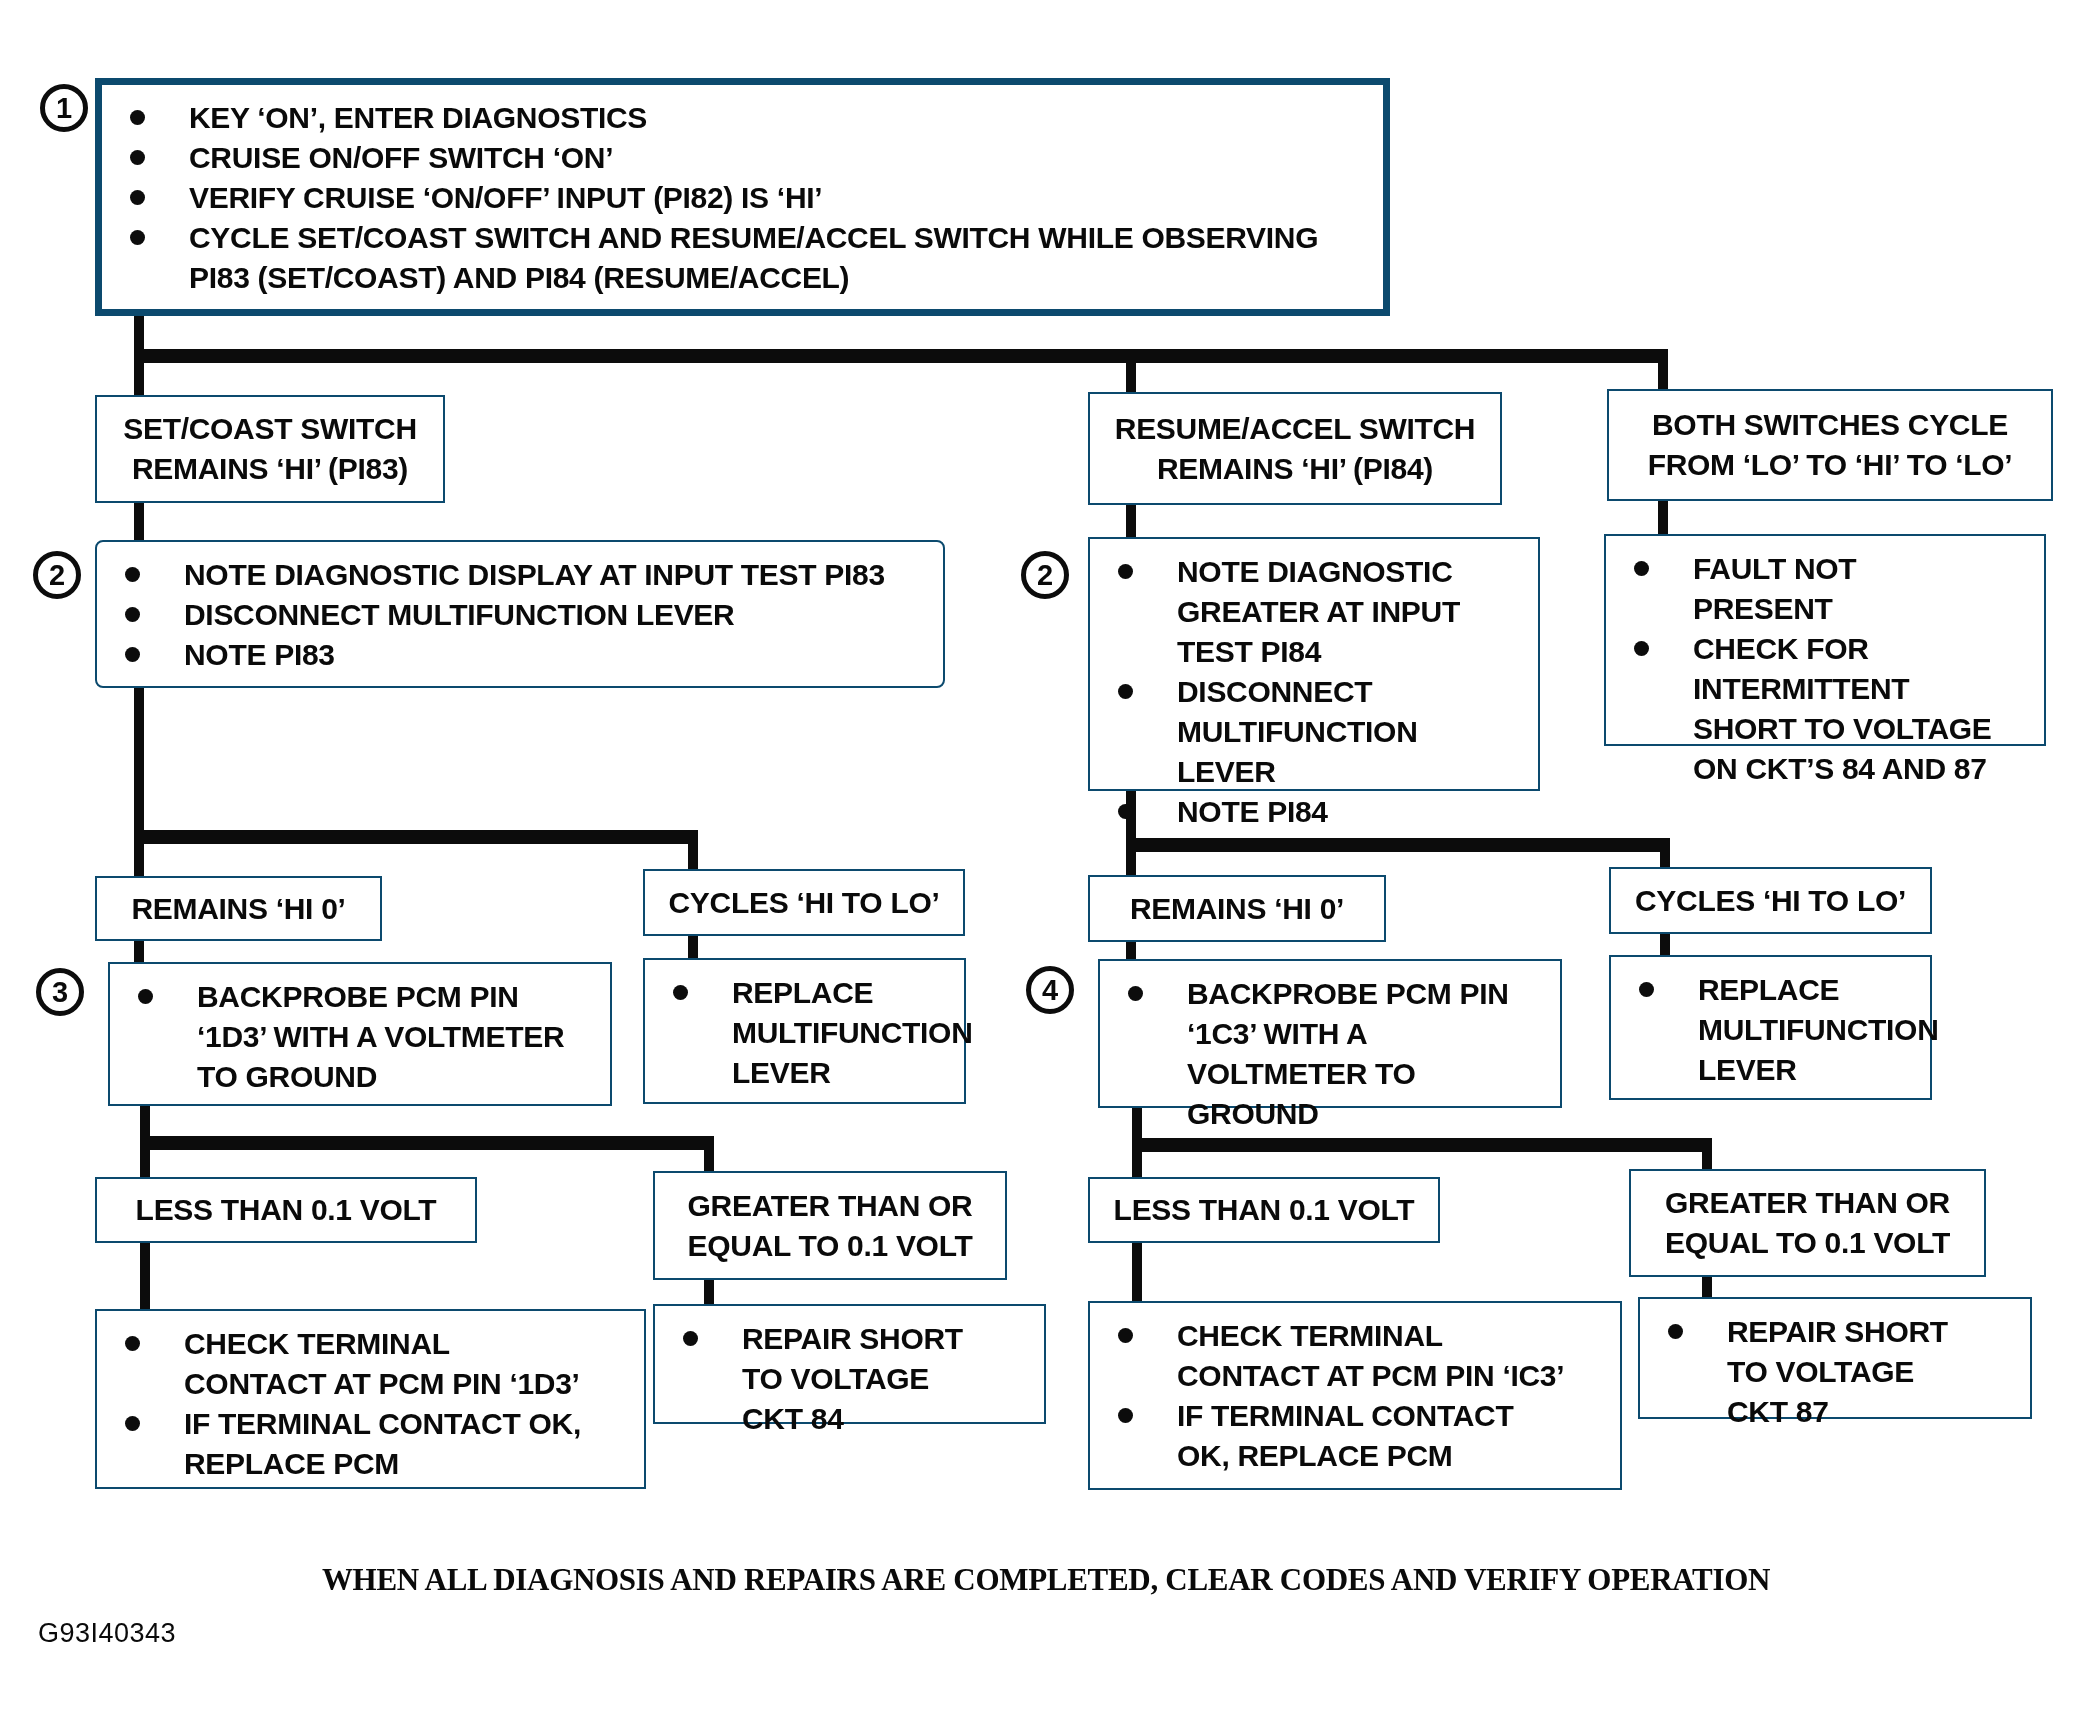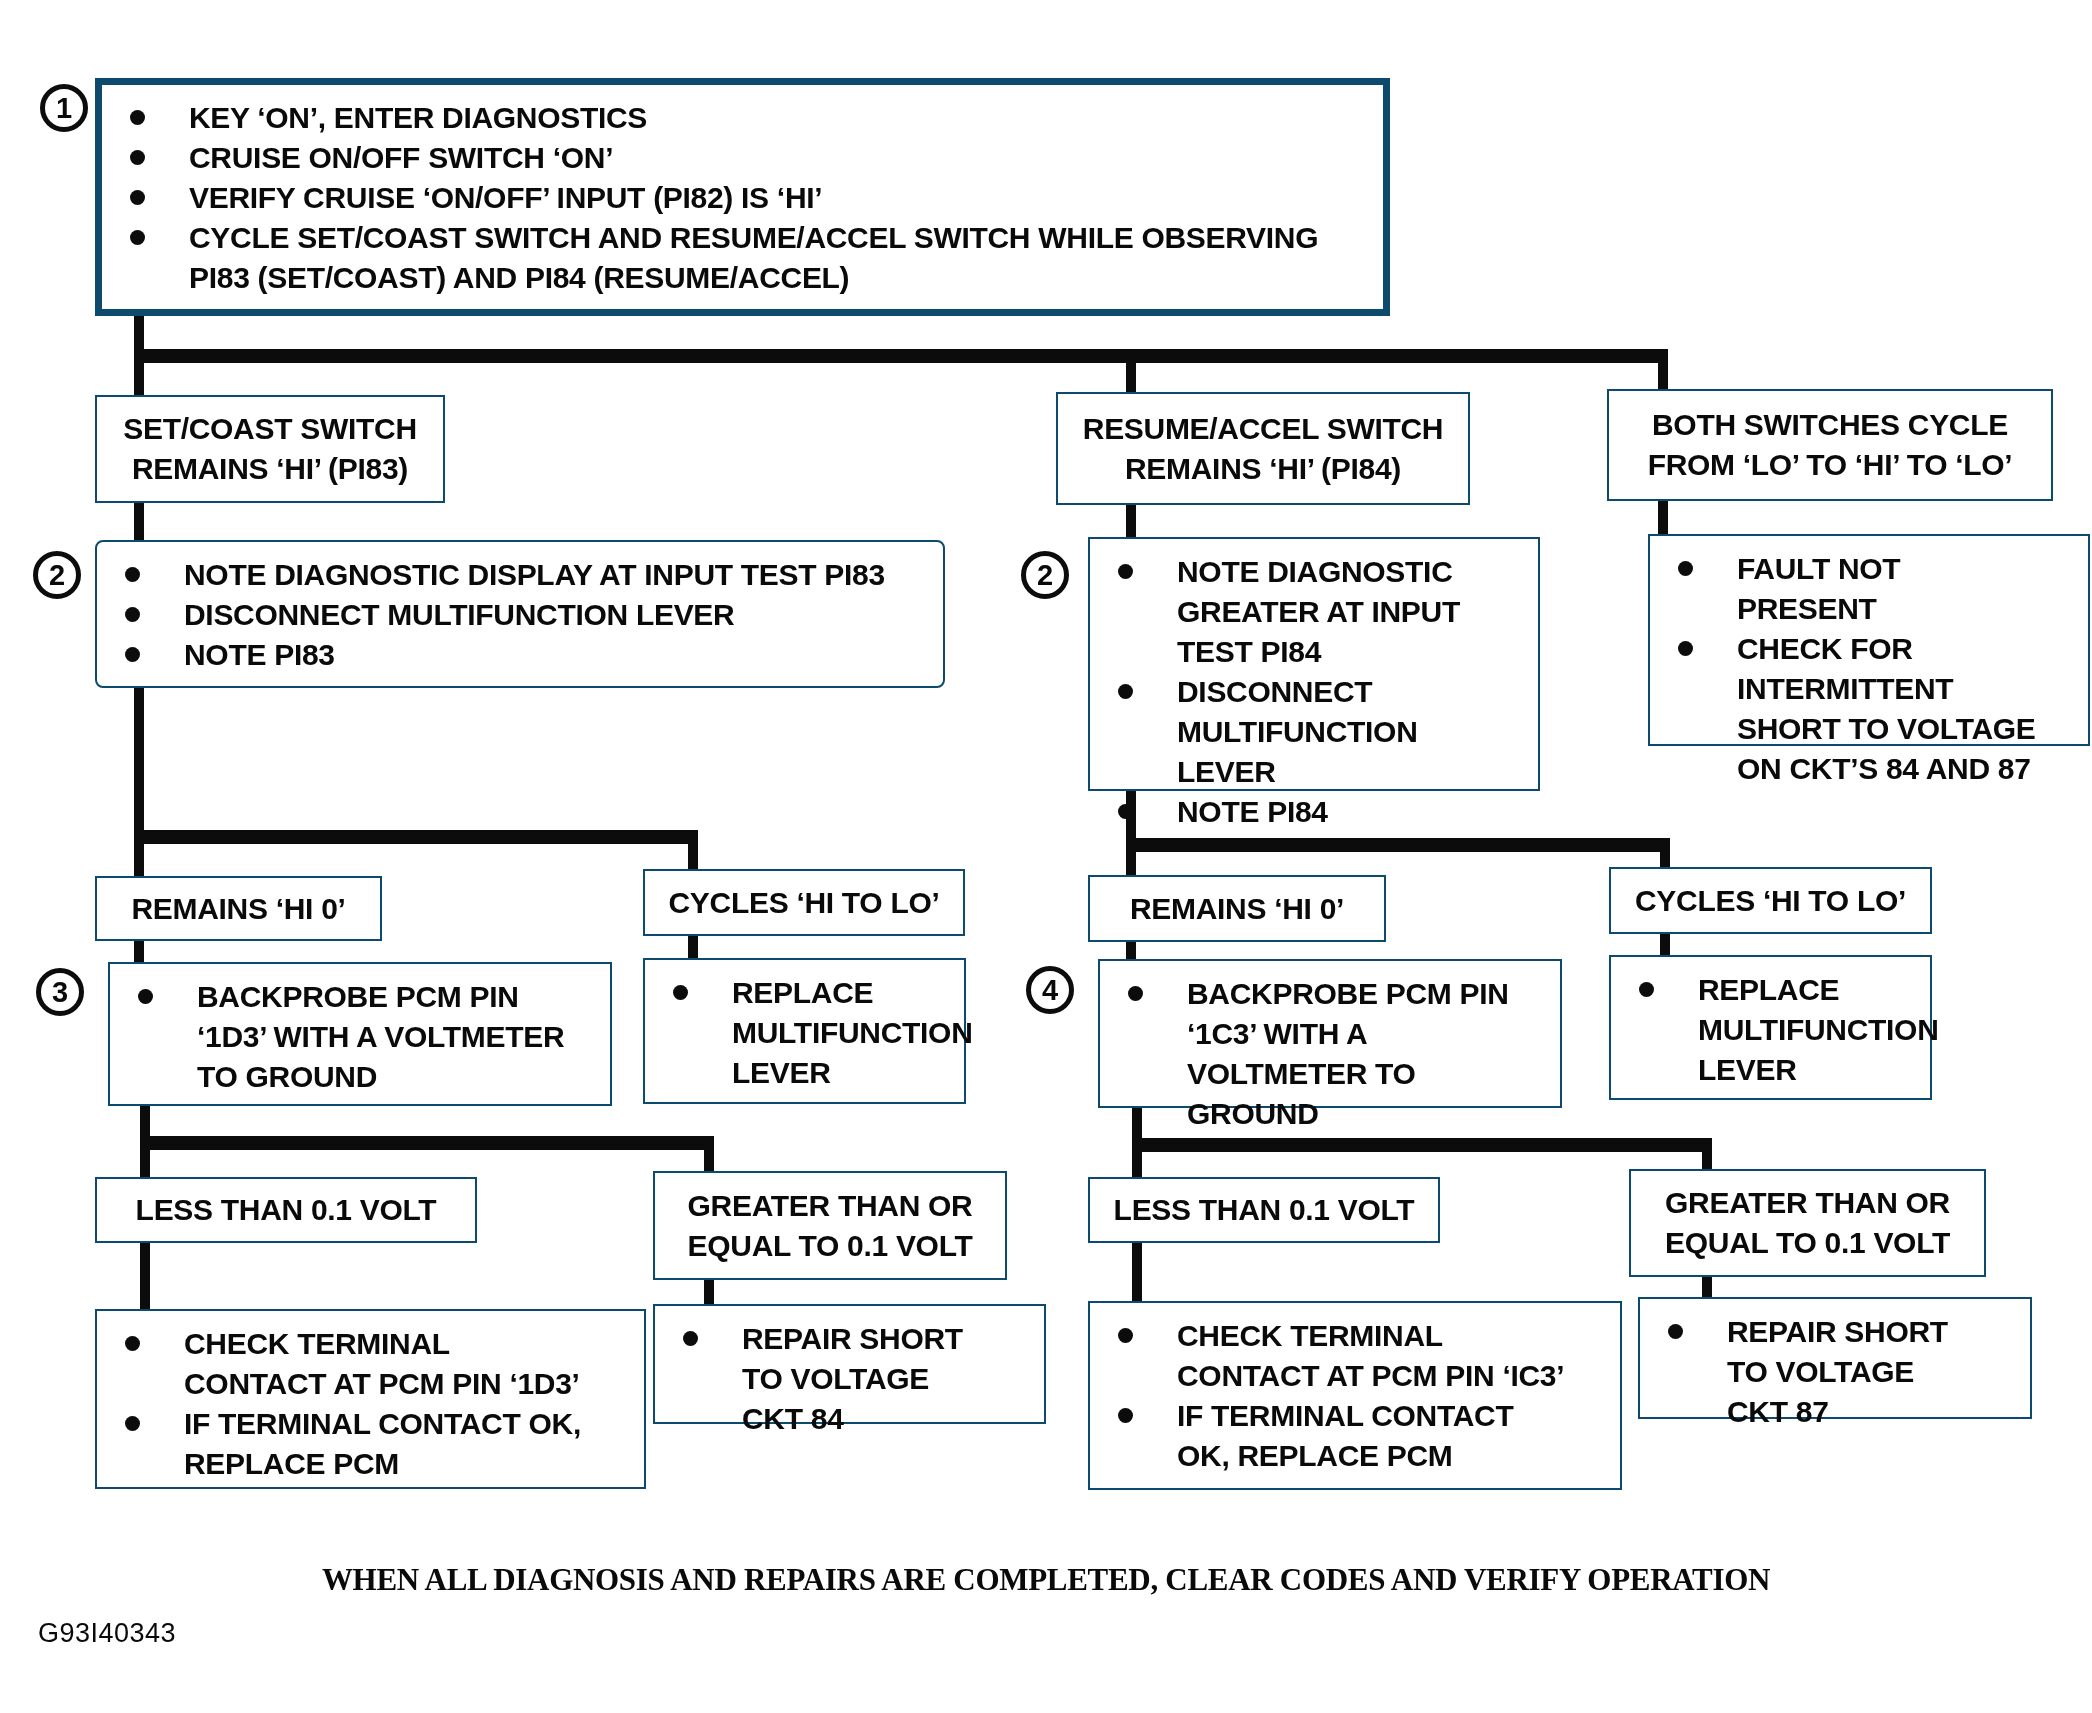--- a/index.html
+++ b/index.html
@@ -109,21 +109,21 @@
       </div>
     <div class="brow">
         <span class="dot"></span>
         <span class="txt">CYCLE SET/COAST SWITCH AND RESUME/ACCEL SWITCH WHILE OBSERVING PI83 (SET/COAST) AND PI84 (RESUME/ACCEL)</span>
       </div>
   </div>
 
   <div class="bx center" style="left:95px;top:395px;width:350px;height:108px;">
     <span>SET/COAST SWITCH REMAINS ‘HI’ (PI83)</span>
   </div>
-  <div class="bx center" style="left:1056px;top:392px;width:414px;height:113px;">
+  <div class="bx center" style="left:1088px;top:392px;width:414px;height:113px;">
     <span>RESUME/ACCEL SWITCH REMAINS ‘HI’ (PI84)</span>
   </div>
   <div class="bx center" style="left:1607px;top:389px;width:446px;height:112px;">
     <span>BOTH SWITCHES CYCLE FROM ‘LO’ TO ‘HI’ TO ‘LO’</span>
   </div>
 
   <div class="bx bullets" style="left:95px;top:540px;width:850px;height:148px;border-radius:8px;">
     <div class="brow">
         <span class="dot"></span>
         <span class="txt">NOTE DIAGNOSTIC DISPLAY AT INPUT TEST PI83</span>
@@ -146,21 +146,21 @@
     <div class="brow">
         <span class="dot"></span>
         <span class="txt">DISCONNECT MULTIFUNCTION LEVER</span>
       </div>
     <div class="brow">
         <span class="dot"></span>
         <span class="txt">NOTE PI84</span>
       </div>
   </div>
 
-  <div class="bx bullets" style="left:1604px;top:534px;width:442px;height:212px;margin-left:44px;">
+  <div class="bx bullets" style="left:1604px;top:534px;width:442px;height:212px;">
     <div class="brow">
         <span class="dot"></span>
         <span class="txt" style="max-width:305px;">FAULT NOT PRESENT</span>
       </div>
     <div class="brow">
         <span class="dot"></span>
         <span class="txt" style="max-width:305px;">CHECK FOR INTERMITTENT SHORT TO VOLTAGE ON CKT’S 84 AND 87</span>
       </div>
   </div>
 

